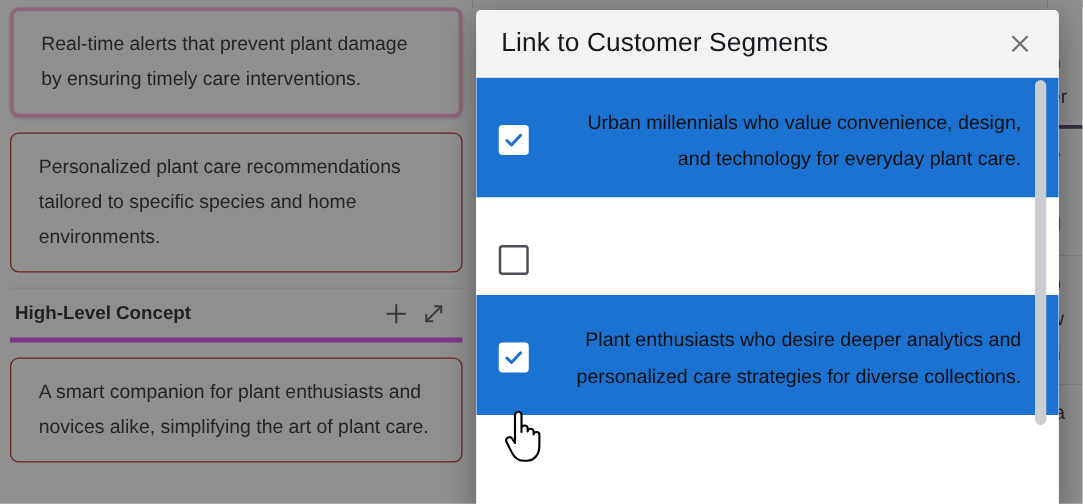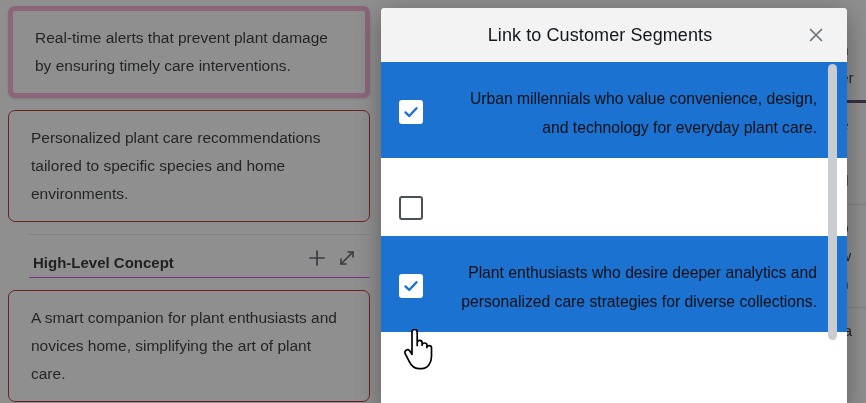--- a/index.html
+++ b/index.html
@@ -27,36 +27,35 @@
     padding:6px 8px 0 8px;
   }
   .card {
     border:1px solid #b91c1c;
     border-radius:7px;
     background:#ffffff;
     padding:13px 22px 13px 22px;
     margin-bottom:12px;
   }
   .card.active {
-    border:5px solid #f9a8d4;
+    border:3px solid #f9a8d4;
     box-shadow:0 1px 3px rgba(0,0,0,.16);
   }
   .card p {
     font-size:15.5px;
     line-height:28px;
     color:#1c1e21;
   }
   .section-head {
-    display:flex; align-items:flex-end;
+    display:flex; align-items:center;
     padding:6px 10px 6px 4px;
     border-top:1px solid #e3e6ea;
-    border-bottom:1px solid #d946ef;
+    border-bottom:4px solid #d946ef;
     height:44px;
     margin-bottom:12px;
-    margin-left:21px;
   }
   .section-head h2 {
     font-size:15px; font-weight:bold; color:#15181c;
     flex:1;
   }
   .hicon {
     width:26px; height:26px;
     display:flex; align-items:center; justify-content:center;
     color:#4c5157;
     margin-left:4px;
@@ -107,24 +106,23 @@
   }
   .modal-head {
     height:54px;
     background:#f3f3f4;
     display:flex; align-items:center;
     padding:0 14px 0 20px;
     flex:0 0 54px;
   }
   .modal-title {
     flex:1;
-    font-size:18px;
+    font-size:21px;
     color:#14171b;
     letter-spacing:.1px;
-    text-align:center;
   }
   .close-btn {
     width:34px; height:34px;
     display:flex; align-items:center; justify-content:center;
     color:#6d7277;
     cursor:pointer;
   }
 
   .list-wrap {
     flex:1;
@@ -216,21 +214,21 @@
       <span class="hicon">
         <svg width="20" height="20" viewBox="0 0 20 20">
           <path d="M4 16 L16 4" stroke="currentColor" stroke-width="1.6" fill="none" stroke-linecap="round"></path>
           <path d="M11 4 L16 4 L16 9" stroke="currentColor" stroke-width="1.6" fill="none" stroke-linecap="round" stroke-linejoin="round"></path>
           <path d="M9 16 L4 16 L4 11" stroke="currentColor" stroke-width="1.6" fill="none" stroke-linecap="round" stroke-linejoin="round"></path>
         </svg>
       </span>
     </div>
 
     <div class="card">
-      <p>A smart companion for plant enthusiasts and novices home, simplifying the art of plant care.</p>
+      <p>A smart companion for plant enthusiasts and novices alike, simplifying the art of plant care.</p>
     </div>
   </div>
 
   <div class="mid-col"></div>
 
   <div class="right-col">
     <div class="bg-frag">r</div>
     <div class="bg-frag">n</div>
     <div class="bg-frag">er</div>
     <div class="bg-purple"></div>

